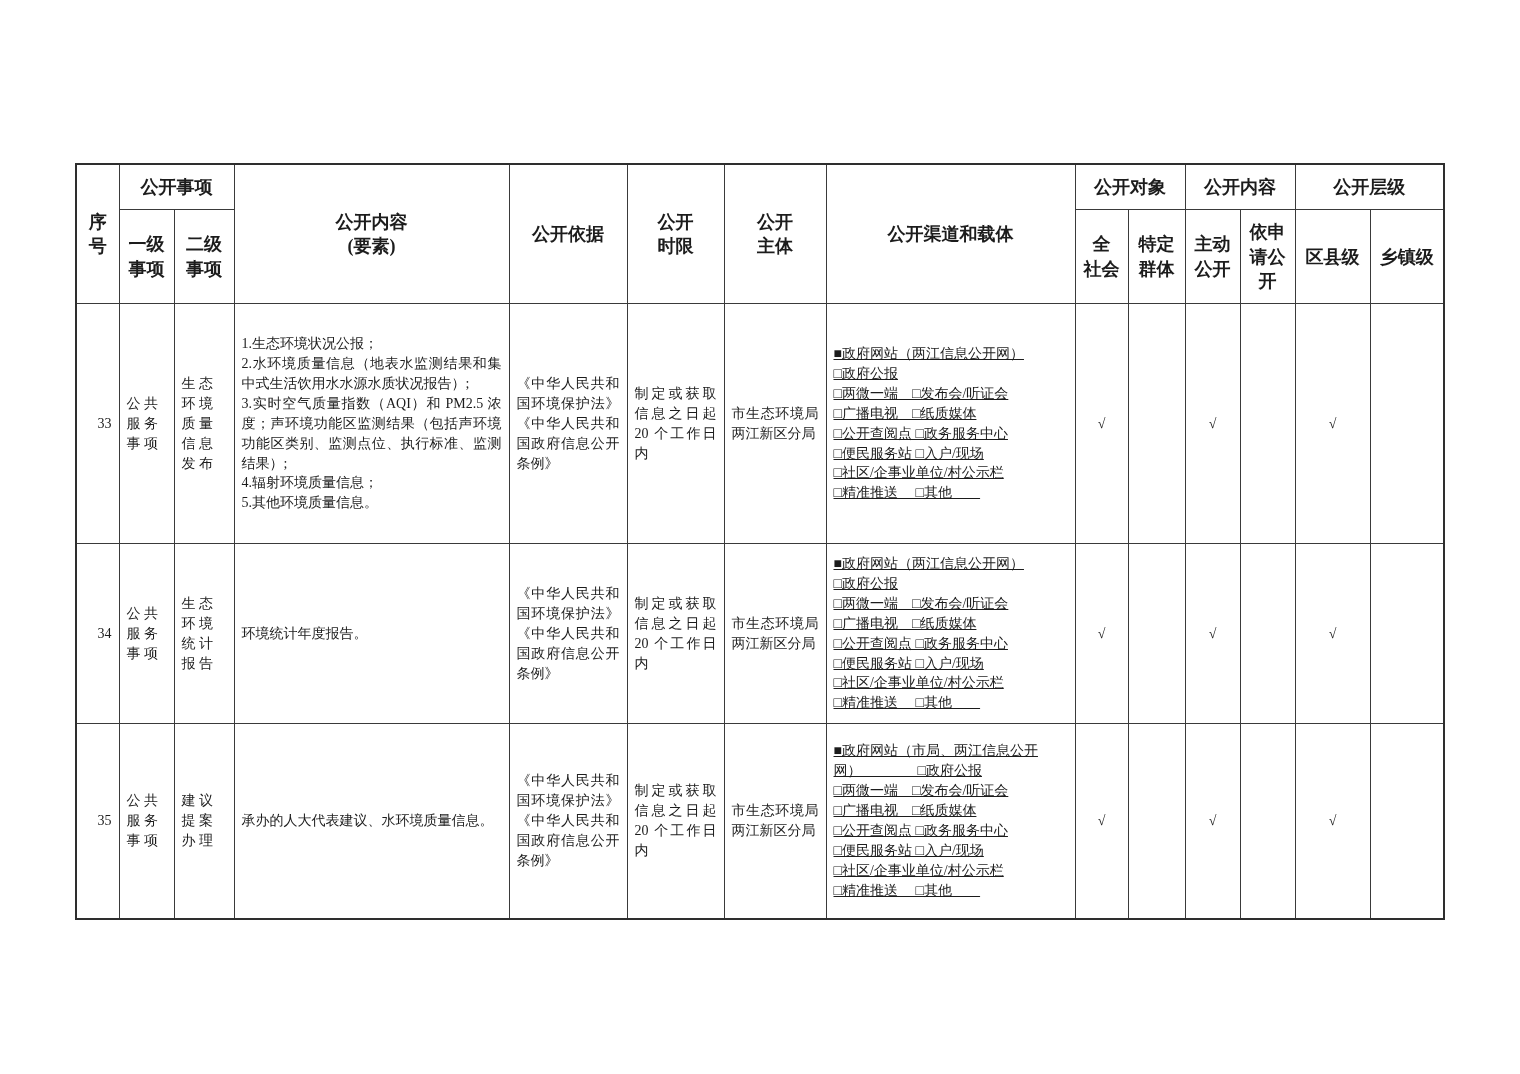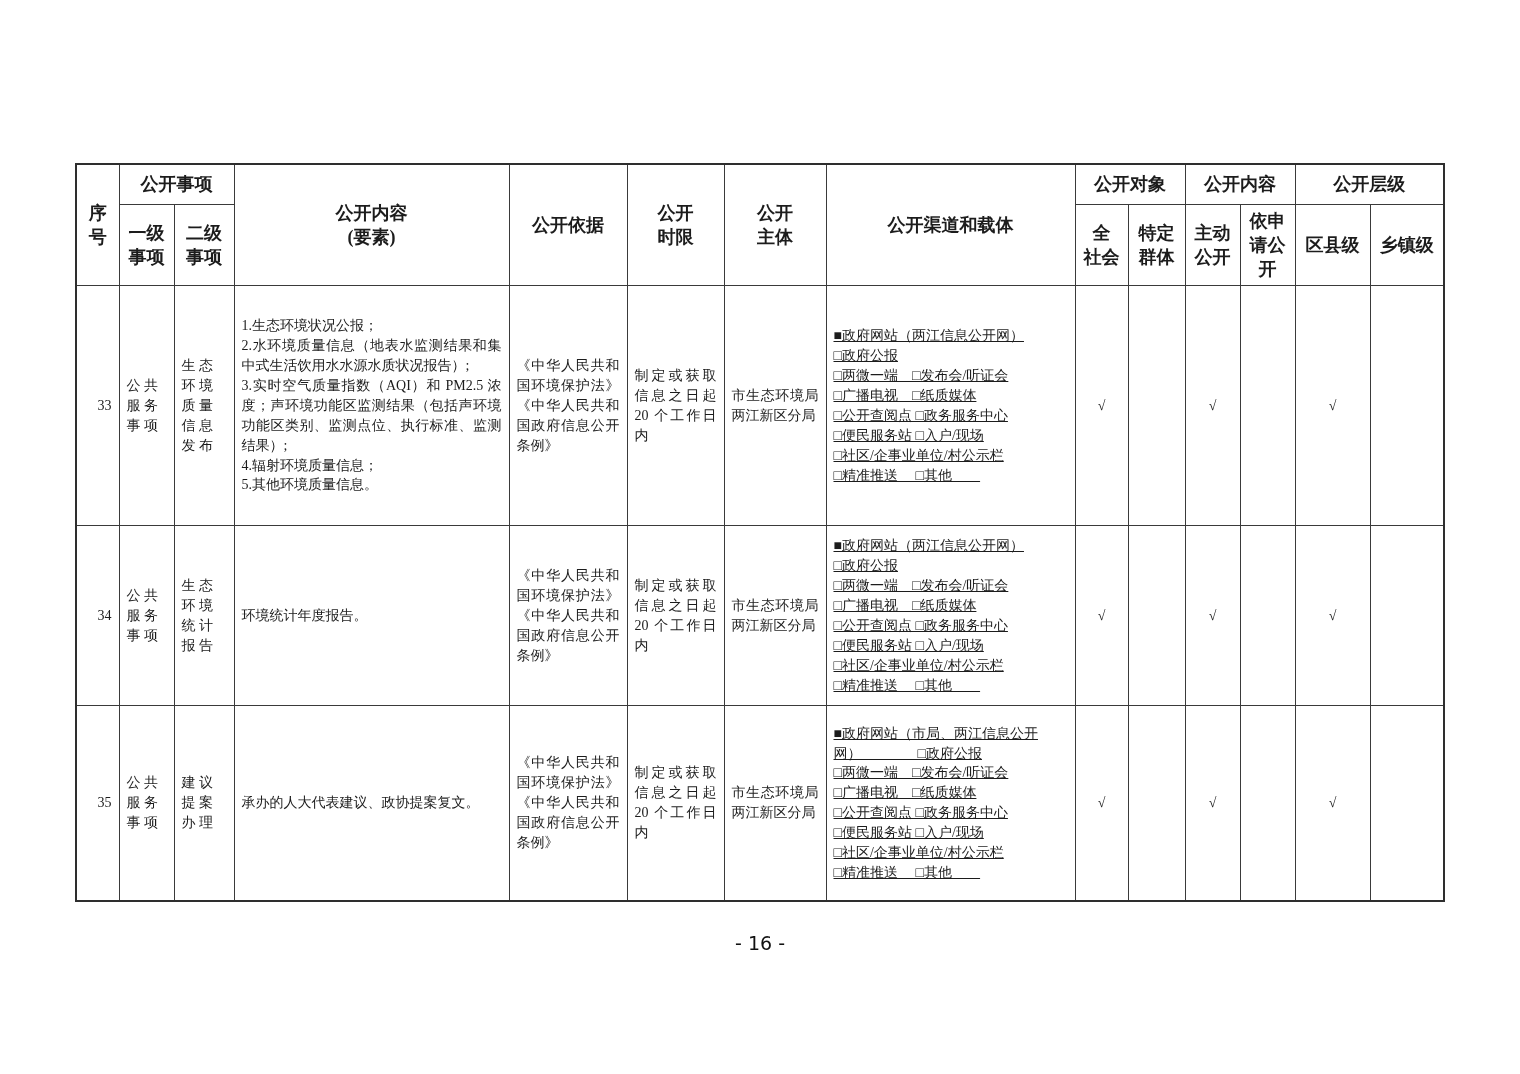--- a/index.html
+++ b/index.html
@@ -33,21 +33,21 @@
     font-size: 14px;
     line-height: 1.42;
     white-space: pre-line;
     overflow: hidden;
   }
   table.disclosure th {
     font-weight: bold;
     text-align: center;
     font-size: 18px;
     line-height: 1.35;
-    padding: 4px 3px;
+    padding: 10px 3px;
   }
   td.c-center { text-align: right; }
   td.c-justify {
     text-align: justify;
     text-justify: inter-character;
   }
   td.c-content {
     text-align: justify;
     text-justify: inter-character;
     vertical-align: middle;
@@ -203,21 +203,21 @@
     </tr>
 
     <tr style="height:195px">
       <td class="c-center">35</td>
       <td class="c-wrap2">公 共
 服 务
 事 项</td>
       <td class="c-wrap2">建 议
 提 案
 办 理</td>
-      <td class="c-content">承办的人大代表建议、政协提案复文。</td>
+      <td class="c-content">承办的人大代表建议、水环境质量信息。</td>
       <td class="c-justify">《中华人民共和国环境保护法》《中华人民共和国政府信息公开条例》</td>
       <td class="c-justify">制定或获取信息之日起 20 个工作日内</td>
       <td class="c-justify">市生态环境局两江新区分局</td>
       <td class="c-channels">■政府网站（市局、两江信息公开
 网）　　　　□政府公报
 □两微一端　□发布会/听证会
 □广播电视　□纸质媒体
 □公开查阅点 □政务服务中心
 □便民服务站 □入户/现场
 □社区/企事业单位/村公示栏
@@ -225,15 +225,14 @@
       <td class="c-check">√</td>
       <td class="c-check"></td>
       <td class="c-check">√</td>
       <td class="c-check"></td>
       <td class="c-check">√</td>
       <td class="c-check"></td>
     </tr>
   </tbody>
     </table>
 
-  <div class="footer">- 16 -</div>
 
 </div>
 
 </body></html>

